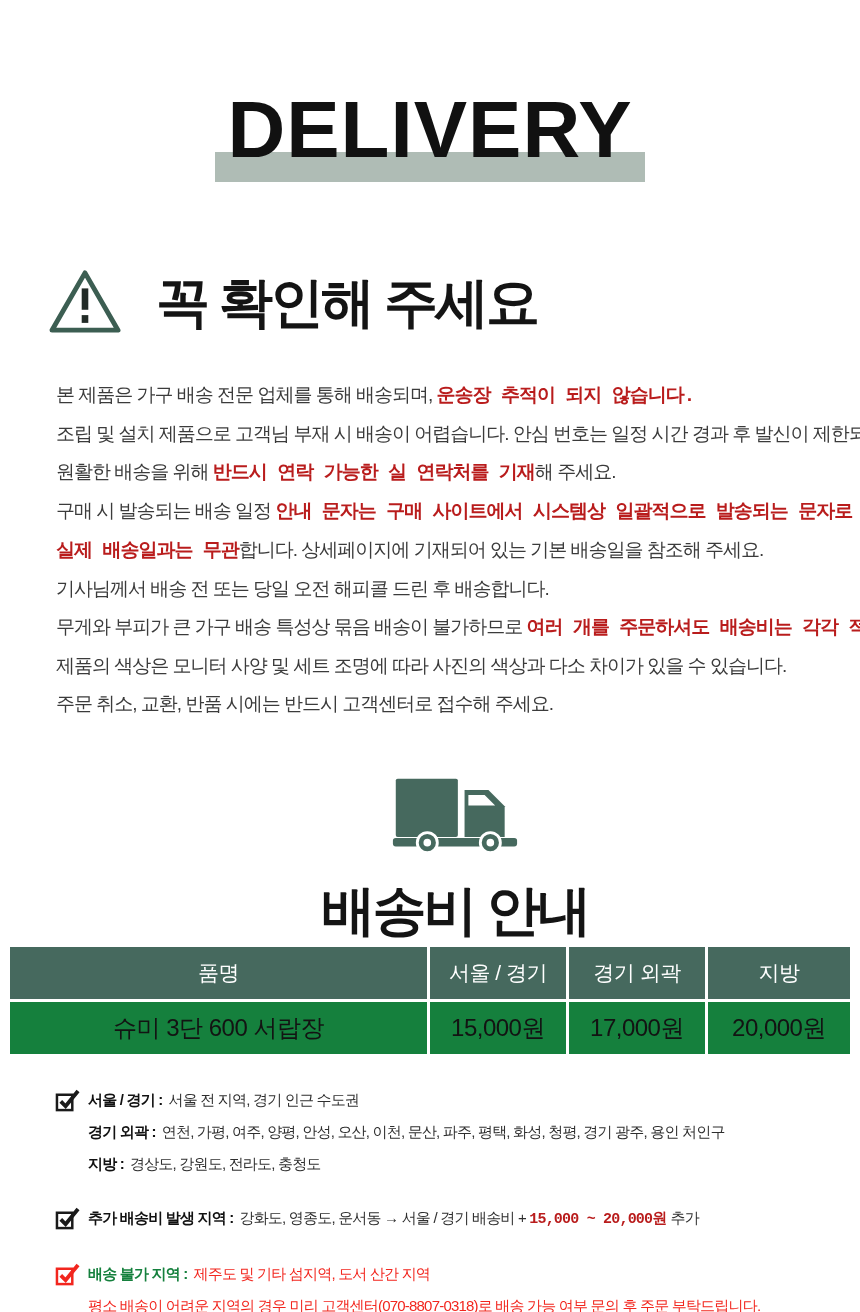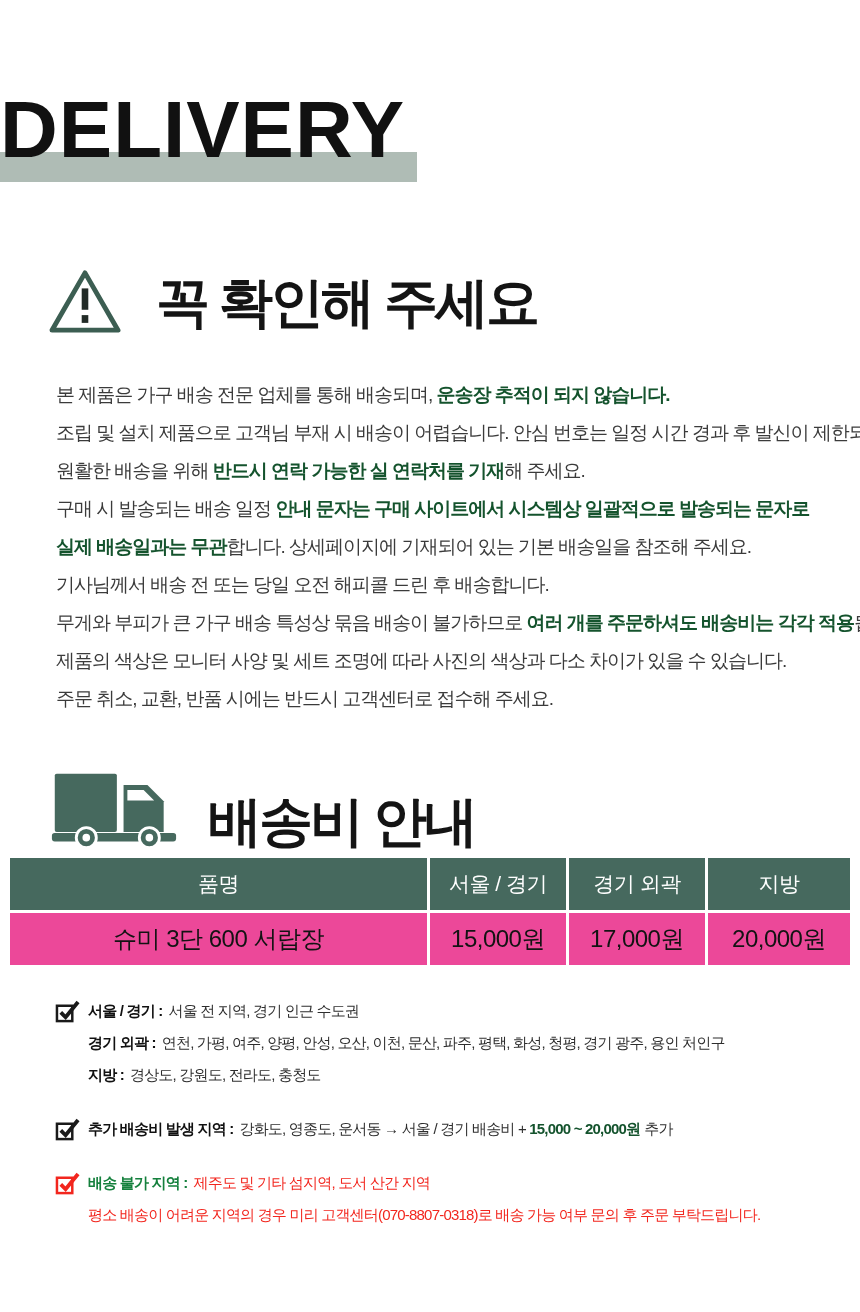--- a/index.html
+++ b/index.html
@@ -2,45 +2,45 @@
 <html><head>
 <meta charset="utf-8">
 <style>
   * { margin:0; padding:0; box-sizing:border-box; }
   html,body { width:860px; background:#ffffff; }
   body {
     height:1312px; overflow:hidden; position:relative;
     font-family:"Liberation Sans","DejaVu Sans",sans-serif;
     color:#3b3b3b;
   }
-  .red  { color:#14532d; font-weight:700; }
+  .red  { color:#b91c1c; font-weight:700;font-family:Liberation Mono, monospace; }
   
-  .header { text-align:left; padding-top:90px; }
+  .header { text-align:center; padding-top:90px; }
   .d-title { display:inline-block; position:relative; font-size:80px; font-weight:800;
              letter-spacing:1px; color:#111; line-height:1; }
   .d-title .bar { position:absolute; left:-12px; right:-12px; top:62px; height:30px;
                   background:#afbcb5; z-index:0; }
   .d-title .txt { position:relative; z-index:1; }
   
   .notice { margin:98px 0 0 48px; }
   .notice-head { display:flex; align-items:center; gap:34px; }
   .sec-title { font-size:54px; font-weight:800; color:#141414; letter-spacing:-3px; line-height:1; }
   .notice-body { margin:40px 0 0 8px; font-size:19px; line-height:38px;
                  letter-spacing:-1px; color:#3b3b3b; }
   .notice-line { white-space:nowrap; }
   
   .fee { margin:52px 0 0 50px; }
-  .fee-head { display:flex; align-items:flex-end; gap:30px; }
+  .fee-head { display:flex; align-items:center; gap:30px;flex-direction:column; }
   
   .fee-table { display:grid; grid-template-columns:417px 136px 136px 1fr;
                gap:3px; margin:10px 10px 0 10px; background:#ffffff; }
   .cell { height:52px; display:flex; align-items:center; justify-content:center;
           letter-spacing:-0.5px; white-space:nowrap; }
   .cell.head { background:#46695e; color:#ffffff; font-size:21px; font-weight:400; }
-  .cell.body { background:#ec4899; color:#131313; font-size:24px; font-weight:500; }
+  .cell.body { background:#15803d; color:#131313; font-size:24px; font-weight:500; }
   
   .regions { margin:30px 0 0 55px; font-size:15px; letter-spacing:-0.8px; color:#2e2e2e; }
   .region-item { position:relative; padding-left:33px; line-height:32px; }
   .region-item + .region-item { margin-top:22px; }
   .region-item.is-red { color:#f2261e; }
   .region-item.is-red .r-label { color:#15803d; }
   .checkbox { position:absolute; left:0; top:5px; color:#1a1a1a; }
   .region-item.is-red .checkbox { color:#f2261e; }
   .r-label { font-weight:700; color:#111; margin-right:6px; }
   .r-line { white-space:nowrap; }

